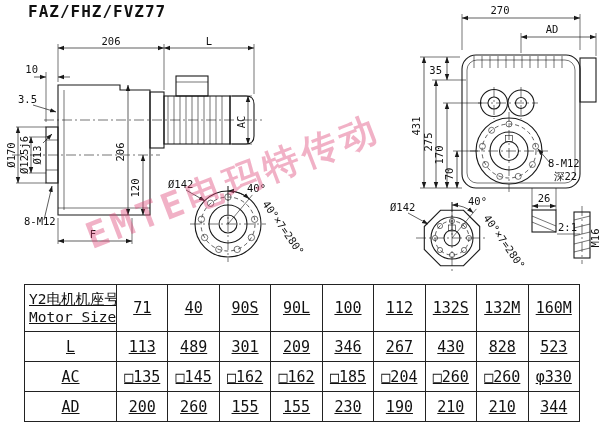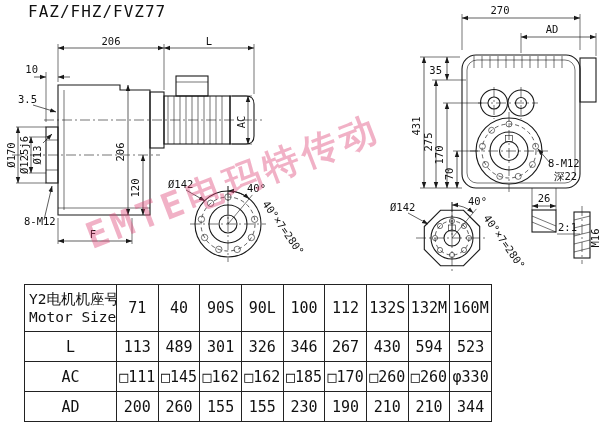--- a/index.html
+++ b/index.html
@@ -1,30 +1,30 @@
 <!DOCTYPE html>
 <html><head>
 <meta charset="utf-8">
 <style>
   html,body{margin:0;padding:0;}
   body{width:600px;height:423px;background:#ffffff;position:relative;overflow:hidden;
        font-family:"DejaVu Sans Mono", monospace;color:#111;}
-  .title{position:absolute;left:28px;top:2px;font-size:16px;font-weight:normal;letter-spacing:1px;}
+  .title{position:absolute;left:28px;top:2px;font-size:16px;font-weight:bold;letter-spacing:1px;}
   .watermark{position:absolute;left:88px;top:214px;transform:rotate(-21deg);transform-origin:0 50%;
        font-size:36px;font-weight:bold;letter-spacing:5px;white-space:nowrap;
        color:rgba(222,70,120,0.42);z-index:5;pointer-events:none;}
   svg{position:absolute;left:0;top:0;}
   svg text{font-family:"DejaVu Sans Mono", monospace;font-size:10.5px;fill:#111;}
   .ol{stroke:#1a1a1a;stroke-width:1.1;fill:none;}
   .thin{stroke:#1a1a1a;stroke-width:0.6;fill:none;}
   .dim{stroke:#1a1a1a;stroke-width:0.7;fill:none;}
   .dash{stroke:#1a1a1a;stroke-width:0.7;fill:none;stroke-dasharray:4 3;}
   .cl{stroke:#1a1a1a;stroke-width:0.6;fill:none;stroke-dasharray:10 3 2 3;}
-  table.spec{position:absolute;left:24px;top:284px;width:468px;border-collapse:collapse;
-       table-layout:fixed;font-size:15px;z-index:6;background:transparent;}
+  table.spec{position:absolute;left:24px;top:284px;width:556px;border-collapse:collapse;
+       table-layout:fixed;font-size:15px;z-index:6;background:transparent;text-decoration:underline;}
   table.spec th,table.spec td{border:1.2px solid #222;text-align:center;font-weight:normal;
        padding:0;height:29px;white-space:nowrap;overflow:hidden;}
   table.spec tr.hdr th{height:46px;}
   table.spec th.first{ text-align:left;padding-left:4px;line-height:1.25;font-size:14.5px;}
 </style>
 </head>
 <body>
 
 <div class="title">FAZ/FHZ/FVZ77</div>
 <div class="watermark">EMTE电玛特传动</div>
@@ -284,35 +284,35 @@
     <th>112</th>
     <th>132S</th>
     <th>132M</th>
     <th>160M</th>
   </tr>
   <tr>
     <th>L</th>
     <td>113</td>
     <td>489</td>
     <td>301</td>
-    <td>326</td>
+    <td>209</td>
     <td>346</td>
     <td>267</td>
     <td>430</td>
-    <td>594</td>
+    <td>828</td>
     <td>523</td>
   </tr>
   <tr>
     <th>AC</th>
-    <td>□111</td>
+    <td>□135</td>
     <td>□145</td>
     <td>□162</td>
     <td>□162</td>
     <td>□185</td>
-    <td>□170</td>
+    <td>□204</td>
     <td>□260</td>
     <td>□260</td>
     <td>φ330</td>
   </tr>
   <tr>
     <th>AD</th>
     <td>200</td>
     <td>260</td>
     <td>155</td>
     <td>155</td>

